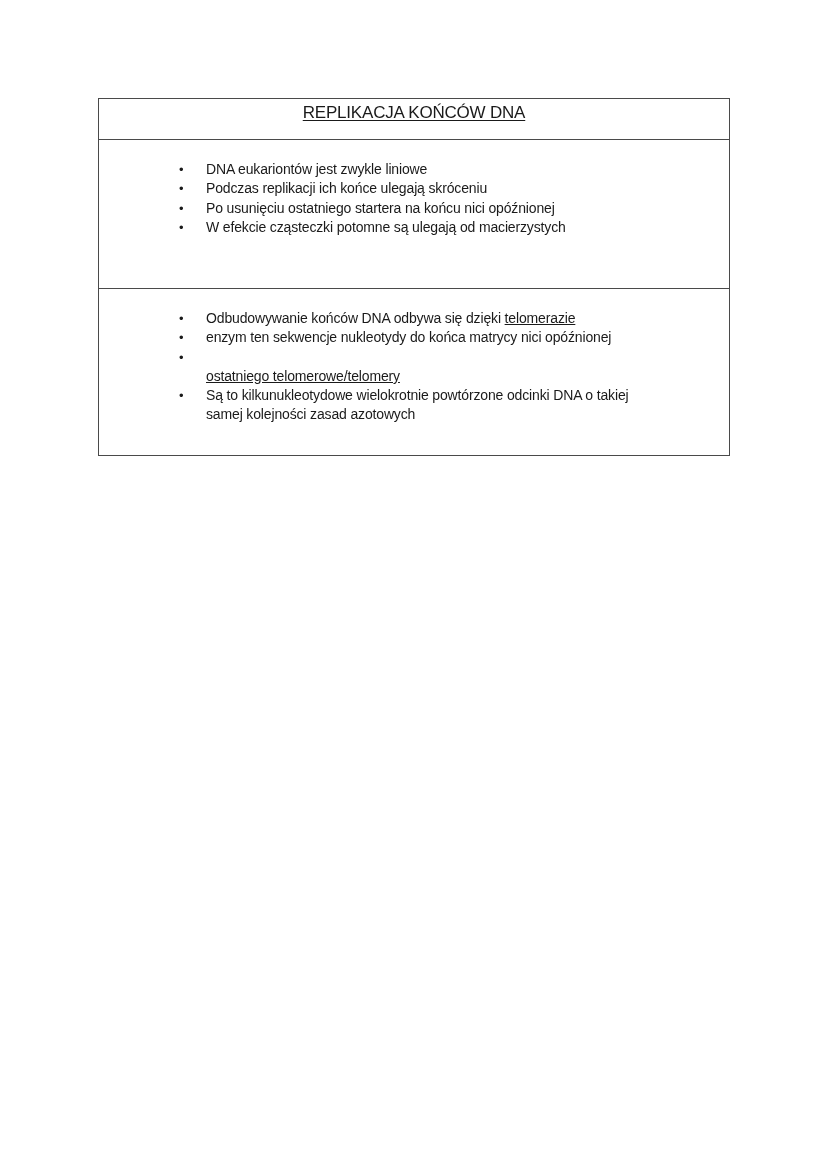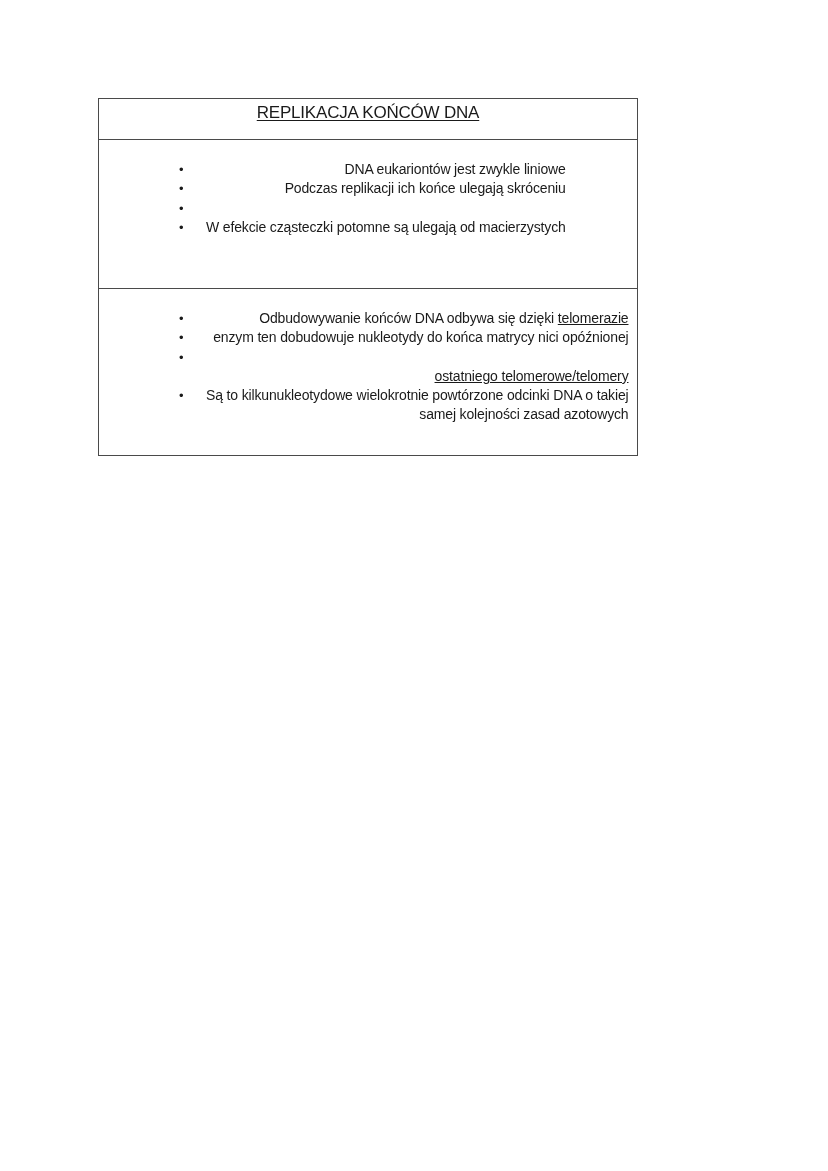--- a/index.html
+++ b/index.html
@@ -2,22 +2,22 @@
 <html><head>
 <meta charset="utf-8">
 <style>
   html, body { margin: 0; padding: 0; }
   body {
     width: 828px; height: 1171px; background: #ffffff; position: relative;
     font-family: "Liberation Sans", "DejaVu Sans", sans-serif; color: #1a1a1a;
     overflow: hidden;
   }
   .box {
-    position: absolute; left: 98px; top: 98px; width: 540px;
-    border: 1.5px solid #4a4a4a; box-sizing: border-box; text-align: right;
+    position: absolute; left: 98px; top: 98px; width: 632px;
+    border: 1.5px solid #4a4a4a; box-sizing: border-box;
   }
   .title-row {
     height: 40px; border-bottom: 1.5px solid #4a4a4a;
     display: flex; align-items: flex-start; justify-content: center;
   }
   .title {
     margin-top: 4px; font-size: 17px; text-decoration: underline;
     text-underline-offset: 2px; letter-spacing: -0.2px;
   }
   .section { box-sizing: border-box; position: relative; }
@@ -43,38 +43,38 @@
       <li>
         <span class="bullet">•</span>
         <span>DNA eukariontów jest zwykle liniowe</span>
       </li>
       <li>
         <span class="bullet">•</span>
         <span>Podczas replikacji ich końce ulegają skróceniu</span>
       </li>
       <li>
         <span class="bullet">•</span>
-        <br>
+        <span>Po usunięciu ostatniego startera na końcu nici opóźnionej</span><br>
       </li>
       <li>
         <span class="bullet">•</span>
         <span>W efekcie cząsteczki potomne są ulegają od macierzystych</span>
       </li>
     </ul>
   </div>
 
   <div class="section s2">
     <ul>
       <li>
         <span class="bullet">•</span>
         <span>Odbudowywanie końców DNA odbywa się dzięki </span><span class="kw">telomerazie</span>
       </li>
       <li>
         <span class="bullet">•</span>
-        <span>enzym ten dobudowuje nukleotydy do końca matrycy nici opóźnionej</span>
+        <span>enzym ten sekwencje nukleotydy do końca matrycy nici opóźnionej</span>
       </li>
       <li>
         <span class="bullet">•</span>
         <br>
         <span class="kw">ostatniego telomerowe/telomery</span>
       </li>
       <li>
         <span class="bullet">•</span>
         <span>Są to kilkunukleotydowe wielokrotnie powtórzone odcinki DNA o takiej</span><br>
         <span>samej kolejności zasad azotowych</span>

